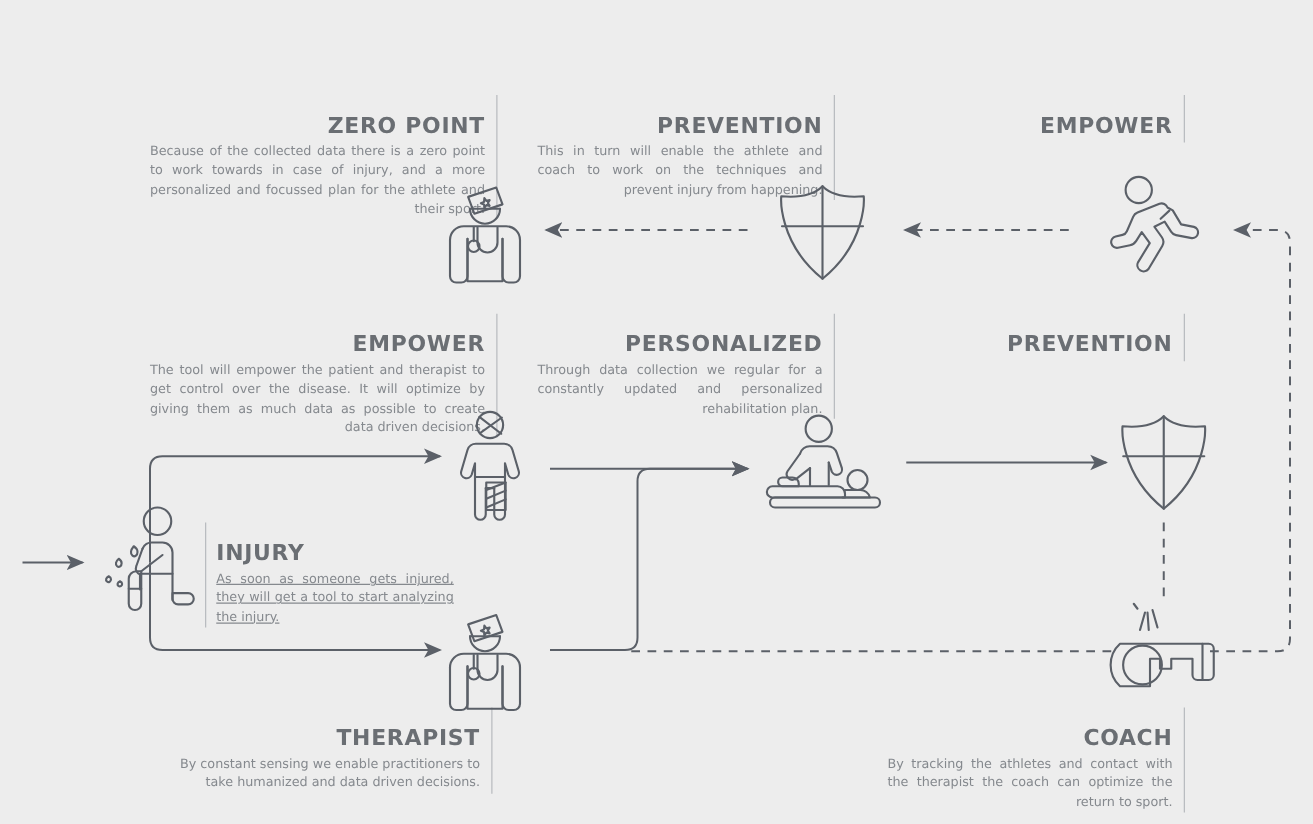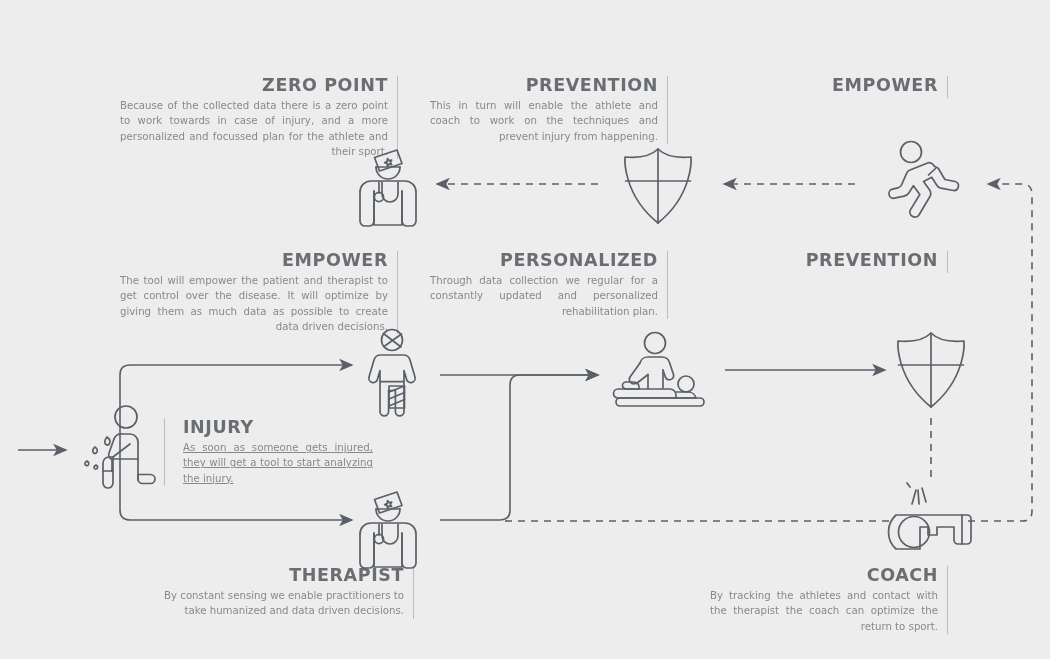--- a/index.html
+++ b/index.html
@@ -9,30 +9,30 @@
     font-family:"DejaVu Sans", sans-serif;
     overflow:hidden;
     position:relative;
   }
   #stage{position:absolute;inset:0;width:1050px;height:659px;}
   svg.lines{position:absolute;left:0;top:0;width:1050px;height:659px;pointer-events:none;}
 
   .block{position:absolute;}
   .title{
     font-size:17.5px;font-weight:bold;color:#6a6e73;
-    letter-spacing:.6px;line-height:1.05;margin:0 0 4px 0;
+    letter-spacing:.6px;line-height:1.05;margin:16px 0 4px 0;
     font-family:"DejaVu Sans", sans-serif;
   }
   .body{
     font-size:10.2px;color:#85898e;line-height:1.48;margin:0;
     font-family:"DejaVu Sans", sans-serif;
   }
   .ralign{text-align:right;padding-right:9px;border-right:1.3px solid #b9bcc0;}
   .ralign .body{text-align:justify;text-align-last:right;}
-  .lalign{text-align:left;padding-left:18px;border-left:1.3px solid #b9bcc0;}
+  .lalign{text-align:left;padding-left:8px;border-left:1.3px solid #b9bcc0;}
   .lalign .body{text-align:justify;text-align-last:left;text-decoration:underline;}
 
   .icon{position:absolute;}
   .icon svg{display:block;overflow:visible;}
 </style>
 </head>
 <body>
 
 <div id="stage">
 
@@ -95,21 +95,21 @@
 
   <div class="block ralign" style="left:710px;top:251px;width:228px;">
     <div class="title">PREVENTION</div>
   </div>
 
   <div class="block lalign" style="left:164px;top:418px;width:190px;">
     <div class="title">INJURY</div>
     <div class="body">As soon as someone gets injured, they will get a tool to start analyzing the injury.</div>
   </div>
 
-  <div class="block ralign" style="left:164px;top:566px;width:240px;">
+  <div class="block ralign" style="left:144px;top:566px;width:240px;">
     <div class="title">THERAPIST</div>
     <div class="body">By constant sensing we enable practitioners to take humanized and data driven decisions.</div>
   </div>
 
   <div class="block ralign" style="left:710px;top:566px;width:228px;">
     <div class="title">COACH</div>
     <div class="body">By tracking the athletes and contact with the therapist the coach can optimize the return to sport.</div>
   </div>
 
   <div class="icon" style="left:352px;top:146px;">

